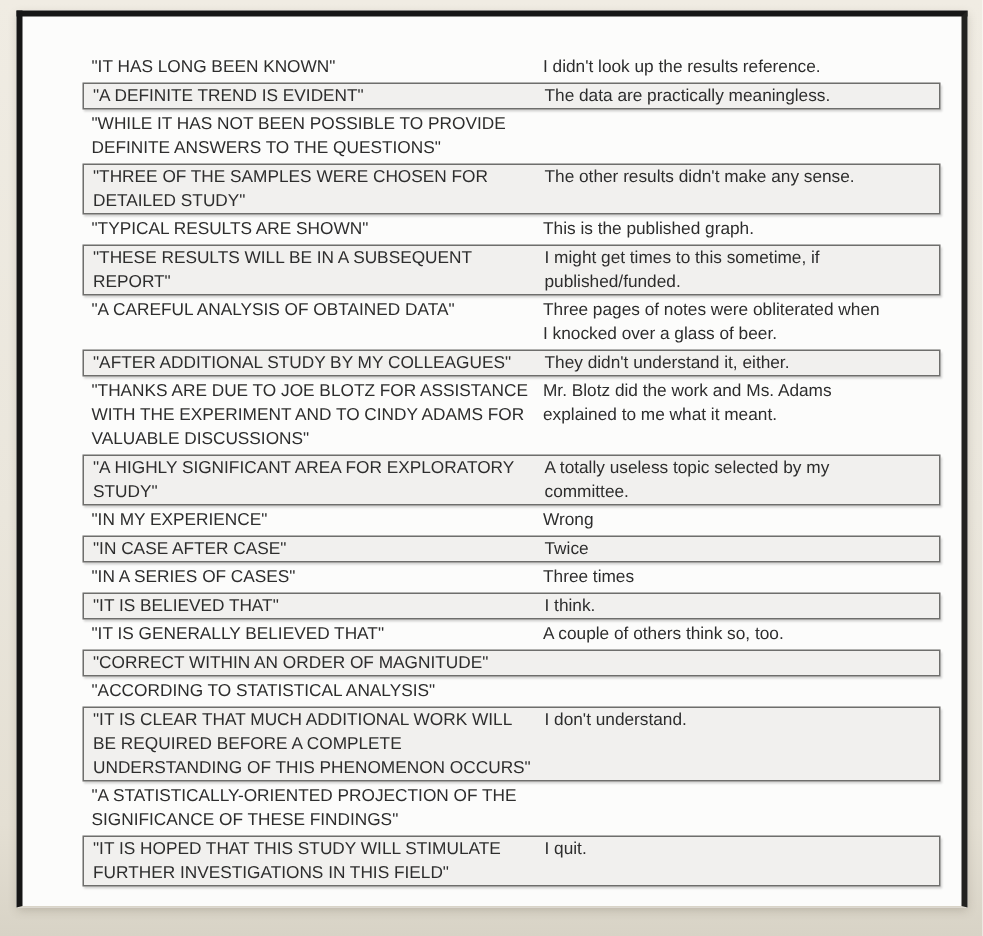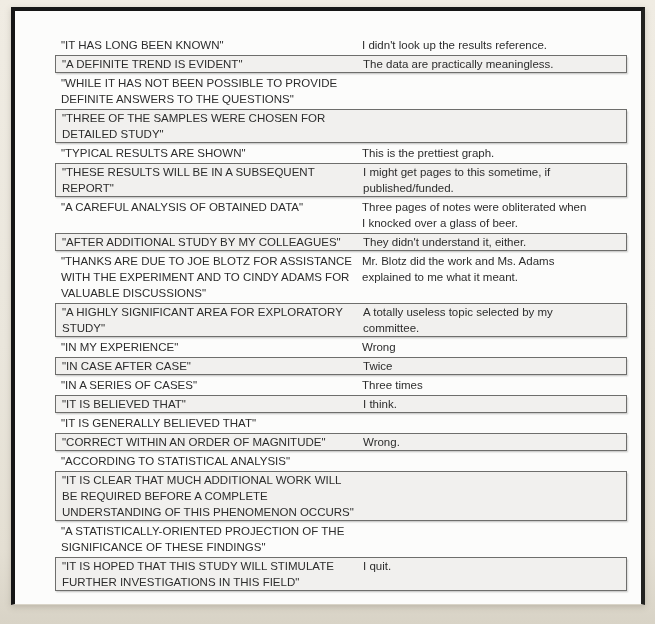--- a/index.html
+++ b/index.html
@@ -77,29 +77,30 @@
         <div class="cell phrase">"A DEFINITE TREND IS EVIDENT"</div>
         <div class="cell meaning">The data are practically meaningless.</div>
       </div>
       <div class="row plain">
         <div class="cell phrase">"WHILE IT HAS NOT BEEN POSSIBLE TO PROVIDE
 DEFINITE ANSWERS TO THE QUESTIONS"</div>
       </div>
       <div class="row boxed">
         <div class="cell phrase">"THREE OF THE SAMPLES WERE CHOSEN FOR
 DETAILED STUDY"</div>
+        <div class="cell meaning">The other results didn't make any sense.</div>
       </div>
       <div class="row plain">
         <div class="cell phrase">"TYPICAL RESULTS ARE SHOWN"</div>
-        <div class="cell meaning">This is the prettiest graph.</div>
+        <div class="cell meaning">This is the published graph.</div>
       </div>
       <div class="row boxed">
         <div class="cell phrase">"THESE RESULTS WILL BE IN A SUBSEQUENT
 REPORT"</div>
-        <div class="cell meaning">I might get pages to this sometime, if
+        <div class="cell meaning">I might get times to this sometime, if
 published/funded.</div>
       </div>
       <div class="row plain">
         <div class="cell phrase">"A CAREFUL ANALYSIS OF OBTAINED DATA"</div>
         <div class="cell meaning">Three pages of notes were obliterated when
 I knocked over a glass of beer.</div>
       </div>
       <div class="row boxed">
         <div class="cell phrase">"AFTER ADDITIONAL STUDY BY MY COLLEAGUES"</div>
         <div class="cell meaning">They didn't understand it, either.</div>
@@ -128,32 +129,33 @@
       <div class="row plain">
         <div class="cell phrase">"IN A SERIES OF CASES"</div>
         <div class="cell meaning">Three times</div>
       </div>
       <div class="row boxed">
         <div class="cell phrase">"IT IS BELIEVED THAT"</div>
         <div class="cell meaning">I think.</div>
       </div>
       <div class="row plain">
         <div class="cell phrase">"IT IS GENERALLY BELIEVED THAT"</div>
+        <div class="cell meaning">A couple of others think so, too.</div>
       </div>
       <div class="row boxed">
         <div class="cell phrase">"CORRECT WITHIN AN ORDER OF MAGNITUDE"</div>
-        <div class="cell meaning">Wrong.</div>
       </div>
       <div class="row plain">
         <div class="cell phrase">"ACCORDING TO STATISTICAL ANALYSIS"</div>
       </div>
       <div class="row boxed">
         <div class="cell phrase">"IT IS CLEAR THAT MUCH ADDITIONAL WORK WILL
 BE REQUIRED BEFORE A COMPLETE
 UNDERSTANDING OF THIS PHENOMENON OCCURS"</div>
+        <div class="cell meaning">I don't understand.</div>
       </div>
       <div class="row plain">
         <div class="cell phrase">"A STATISTICALLY-ORIENTED PROJECTION OF THE
 SIGNIFICANCE OF THESE FINDINGS"</div>
       </div>
       <div class="row boxed">
         <div class="cell phrase">"IT IS HOPED THAT THIS STUDY WILL STIMULATE
 FURTHER INVESTIGATIONS IN THIS FIELD"</div>
         <div class="cell meaning">I quit.</div>
       </div>

